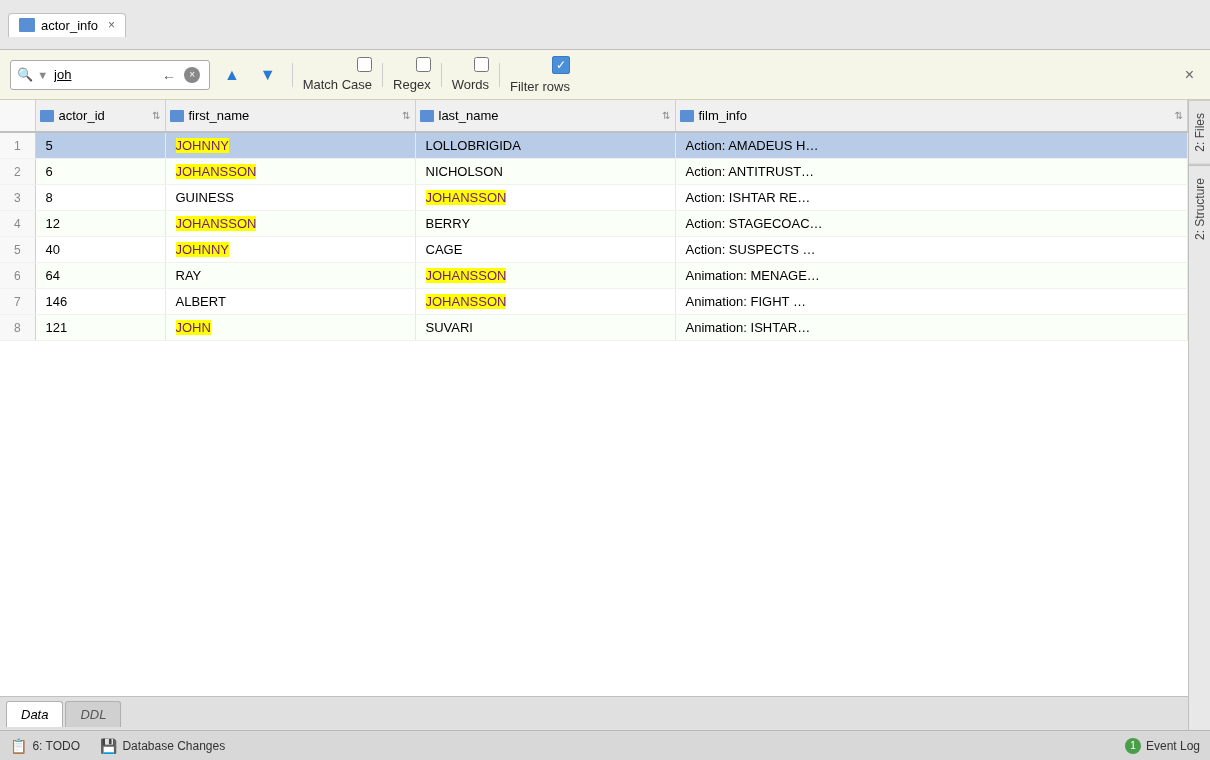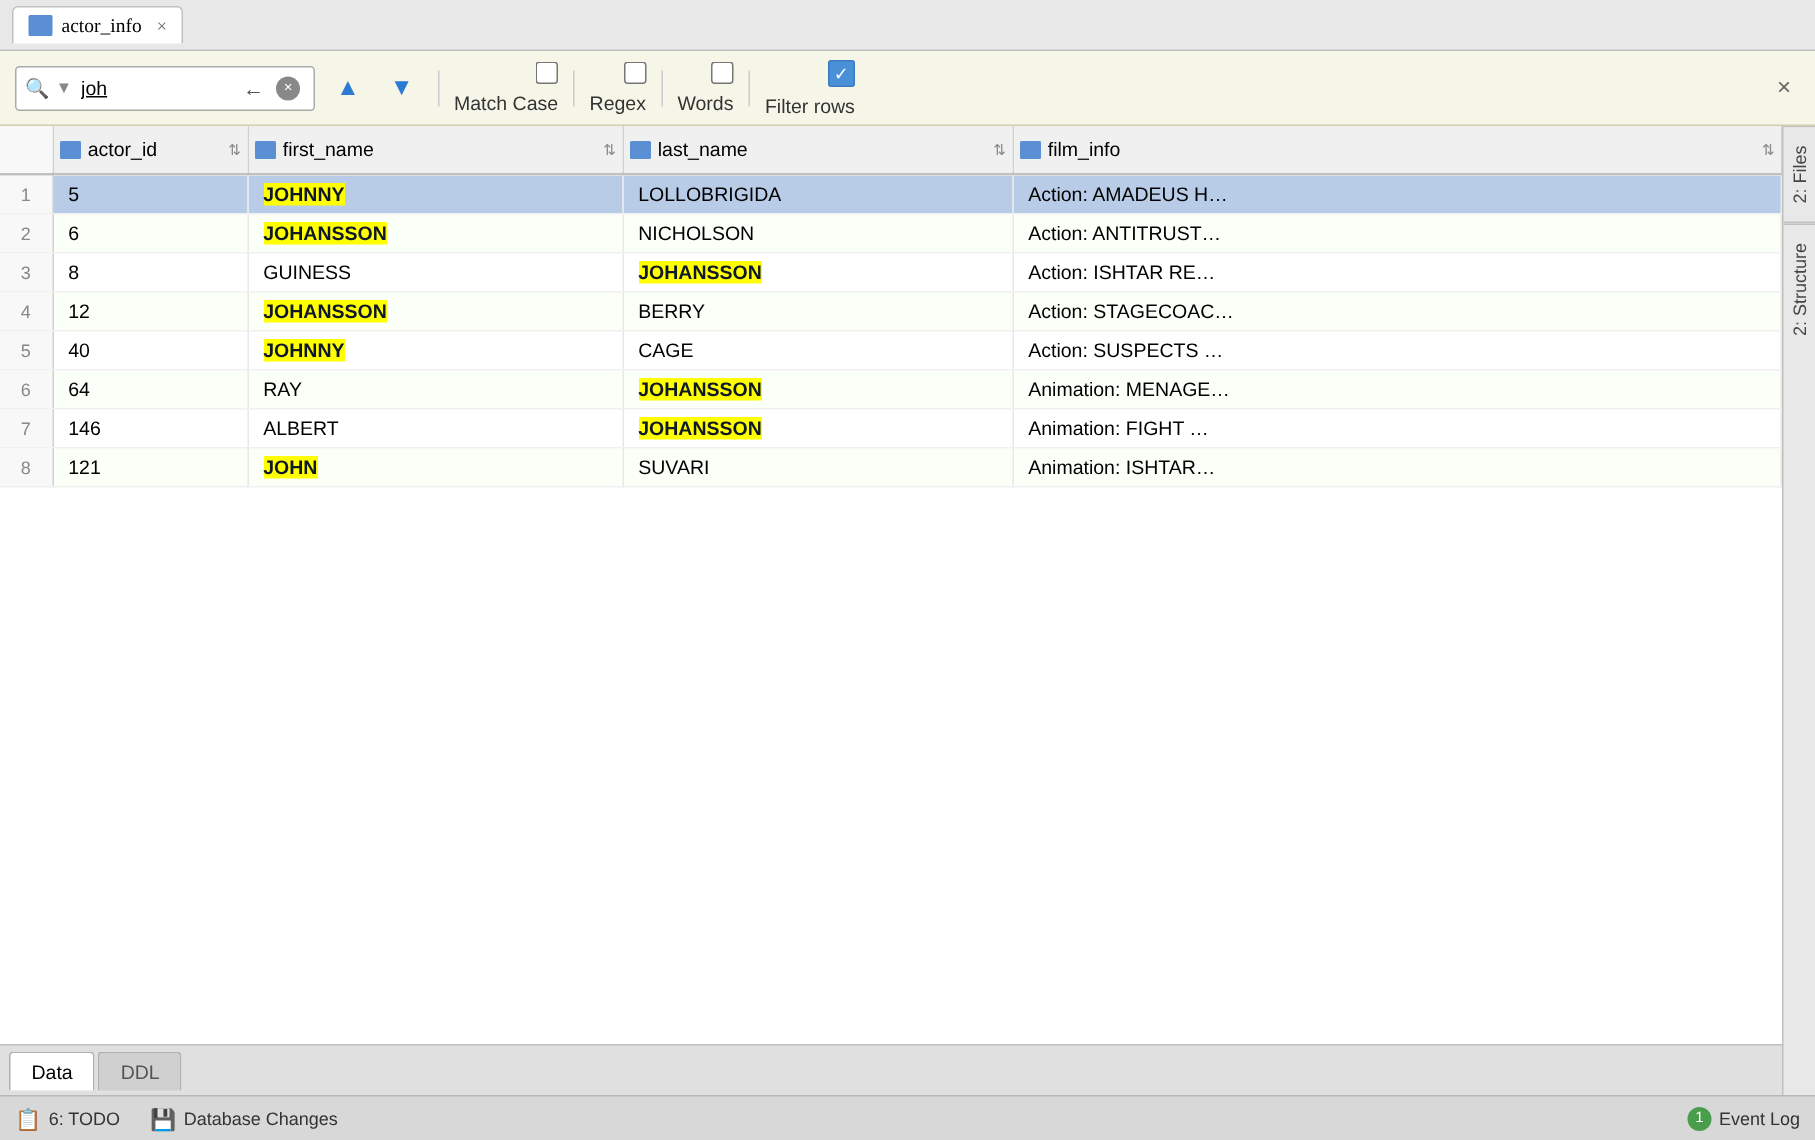--- a/index.html
+++ b/index.html
@@ -13,23 +13,22 @@
       display: flex;
       flex-direction: column;
     }
 
     
     .title-bar {
       background: #e8e8e8;
       border-bottom: 1px solid #c0c0c0;
       display: flex;
       align-items: center;
-      height: 34px;
+      height: 50px;
       padding: 0 8px;
-      font-family: Liberation Serif, serif;
     }
     .tab {
       display: flex;
       align-items: center;
       background: #ffffff;
       border: 1px solid #c0c0c0;
       border-bottom: none;
       padding: 4px 10px;
       border-radius: 4px 4px 0 0;
       gap: 6px;
@@ -229,22 +228,22 @@
       font-size: 12px;
     }
 
     .data-table tbody tr:nth-child(even) { background: #fafff8; }
     .data-table tbody tr:nth-child(odd) { background: white; }
 
     .row-selected { background: #b8cce8 !important; }
 
     .highlight {
       background: yellow;
-      color: #0f172a;
-      font-weight: bold;
+      color: #701a75;
+      font-weight: normal;
     }
 
     
     .right-sidebar {
       width: 22px;
       background: #e8e8e8;
       border-left: 1px solid #c0c0c0;
       display: flex;
       flex-direction: column;
       align-items: center;
@@ -277,20 +276,21 @@
     }
 
     .bottom-tab {
       padding: 5px 14px;
       border: 1px solid #b0b0b0;
       background: white;
       cursor: pointer;
       font-size: 13px;
       border-radius: 3px 3px 0 0;
       border-bottom: none;
+      font-style: italic;
     }
 
     .bottom-tab.inactive {
       background: #d0d0d0;
       color: #555;
     }
 
     
     .status-bar {
       background: #d8d8d8;

